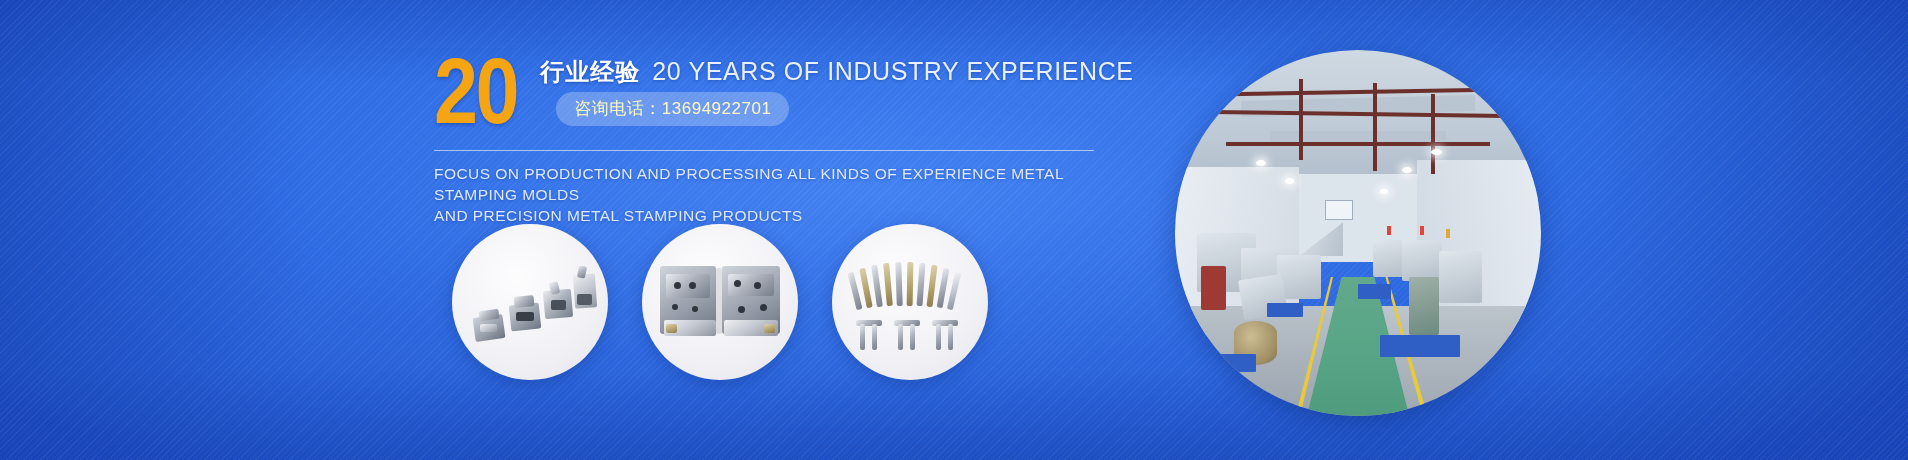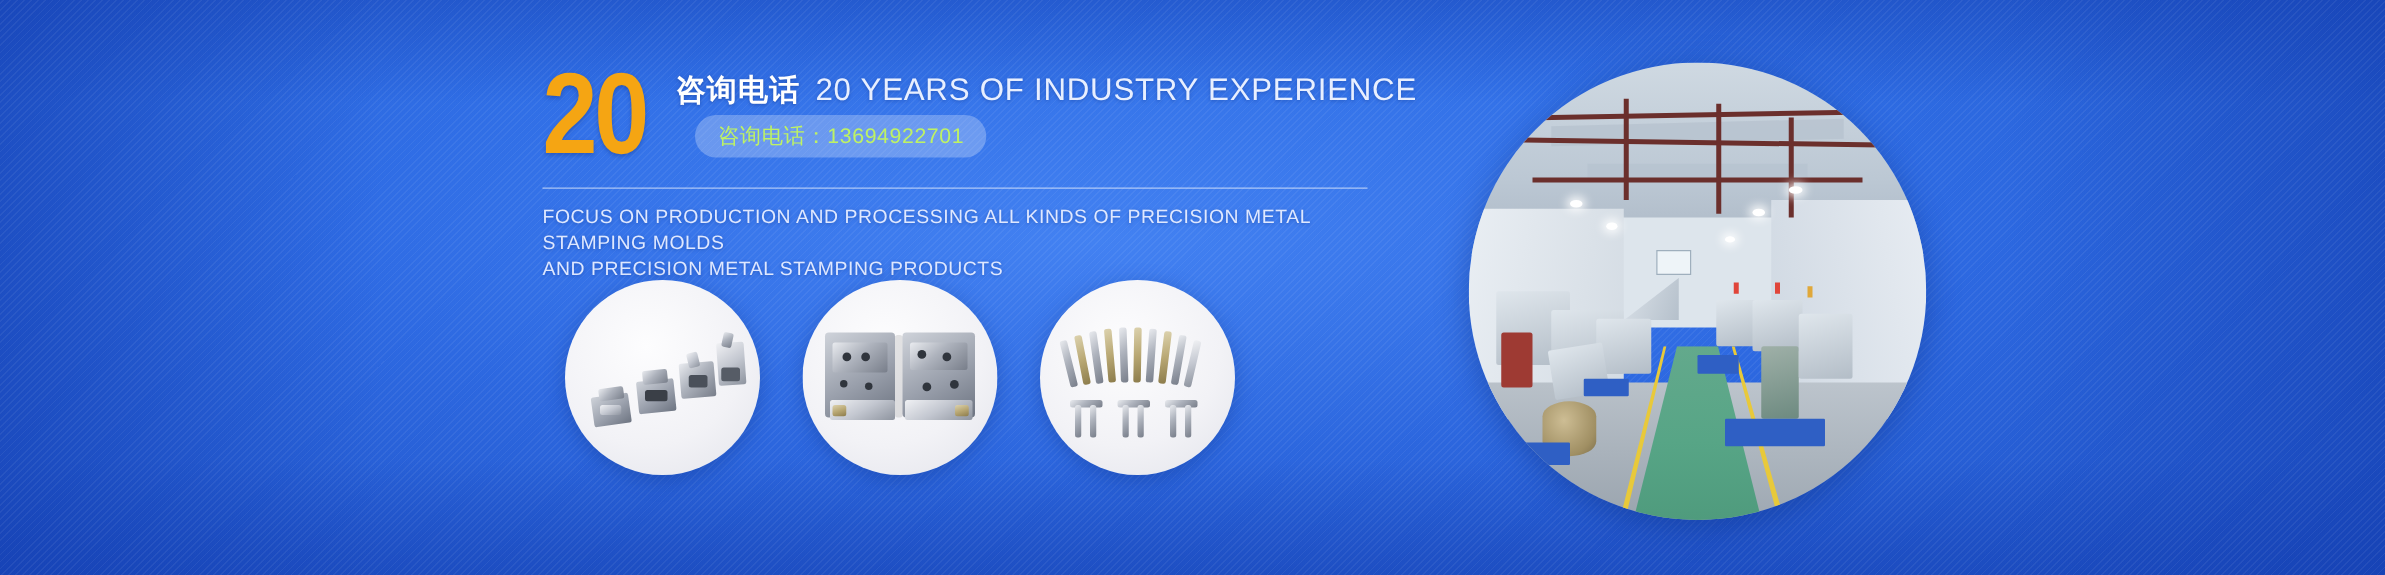--- a/index.html
+++ b/index.html
@@ -81,21 +81,21 @@
   .cn-big{
     font-size:38px;font-weight:700;color:#ffffff;letter-spacing:1px;
     text-shadow:0 2px 4px rgba(10,40,120,.45);
   }
   .tel-badge{
     margin-left:16px;
     background:rgba(255,255,255,.26);
     border-radius:18px;
     padding:5px 18px 6px;
     font-size:17px;
-    color:#bef264;
+    color:#fef9c3;
     letter-spacing:.5px;
     white-space:nowrap;
   }
 
   .divider{
     width:660px;height:1px;background:rgba(255,255,255,.58);
     margin-top:19px;
   }
 
   .sub-en{
@@ -187,35 +187,35 @@
 
   <div class="copy">
 
     <div class="headline-row">
 
       <div class="big-num">20</div>
 
       <div class="headline-text">
 
         <div class="line-a">
-          <span class="cn-small">咨询电话</span>
+          <span class="cn-small">行业经验</span>
           <span class="en-head">20 YEARS OF INDUSTRY EXPERIENCE</span>
         </div>
 
         <div class="line-b">
           <span class="tel-badge">咨询电话：13694922701</span>
         </div>
 
       </div>
     </div>
 
     <div class="divider"></div>
 
     <div class="sub-en">
-      <div>FOCUS ON PRODUCTION AND PROCESSING ALL KINDS OF PRECISION METAL STAMPING MOLDS</div>
+      <div>FOCUS ON PRODUCTION AND PROCESSING ALL KINDS OF EXPERIENCE METAL STAMPING MOLDS</div>
       <div>AND PRECISION METAL STAMPING PRODUCTS</div>
     </div>
   </div>
 
   <div class="prod" style="left:452px;top:224px;width:156px;height:156px;">
     <div class="plate"></div>
 
     <div class="obj m2" style="left:22px;top:92px;width:30px;height:24px;transform:rotate(-8deg);"></div>
     <div class="obj m1" style="left:27px;top:86px;width:20px;height:10px;transform:rotate(-8deg);"></div>
     <div class="obj m4" style="left:28px;top:100px;width:17px;height:8px;"></div>

